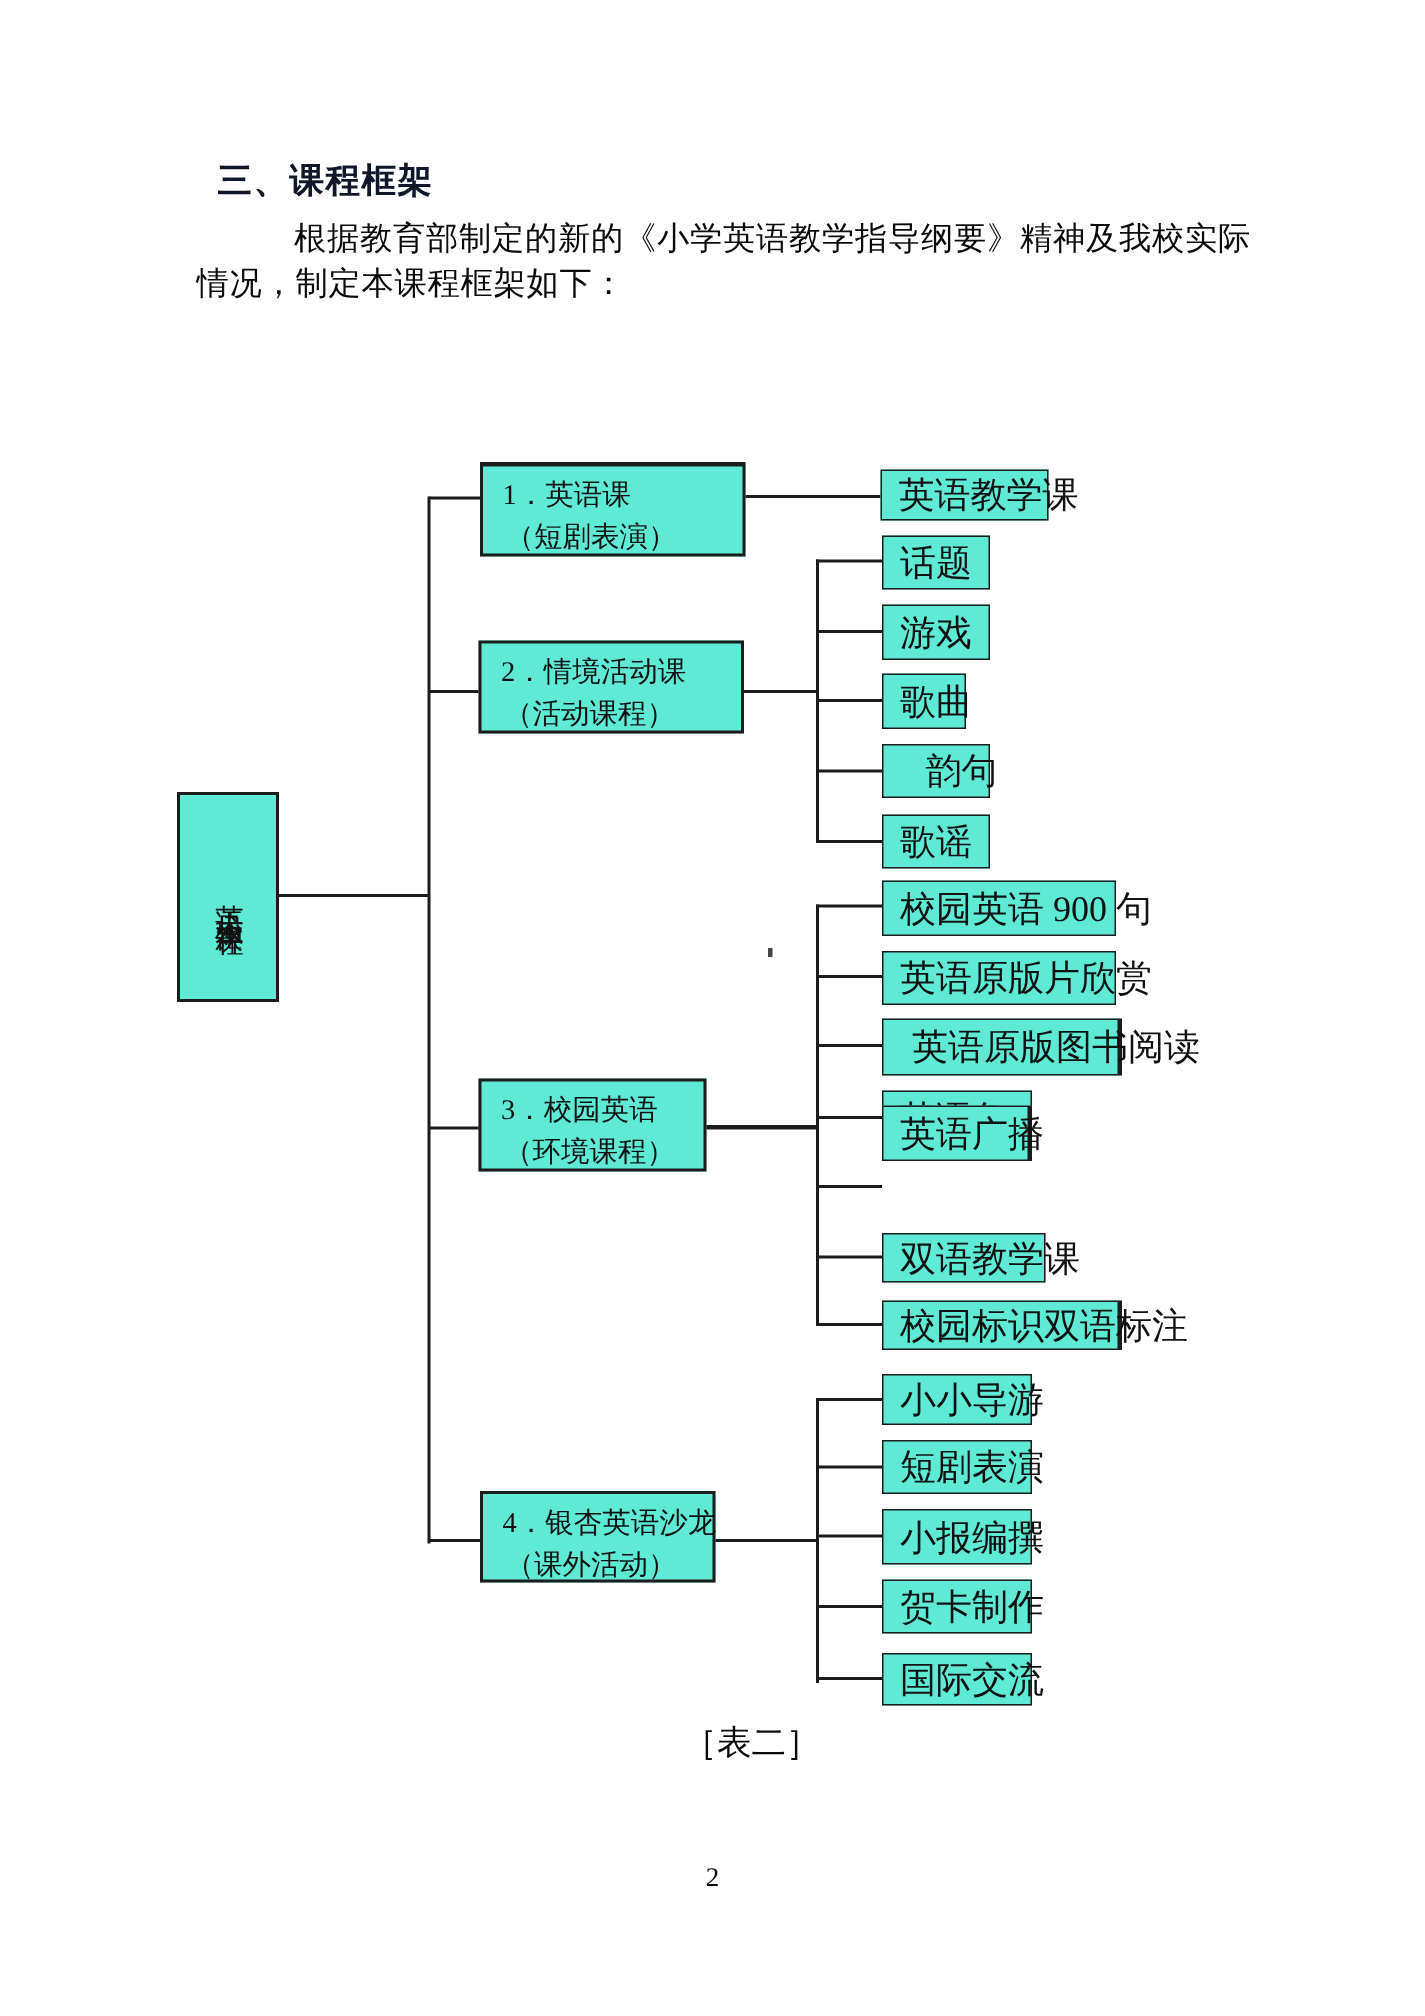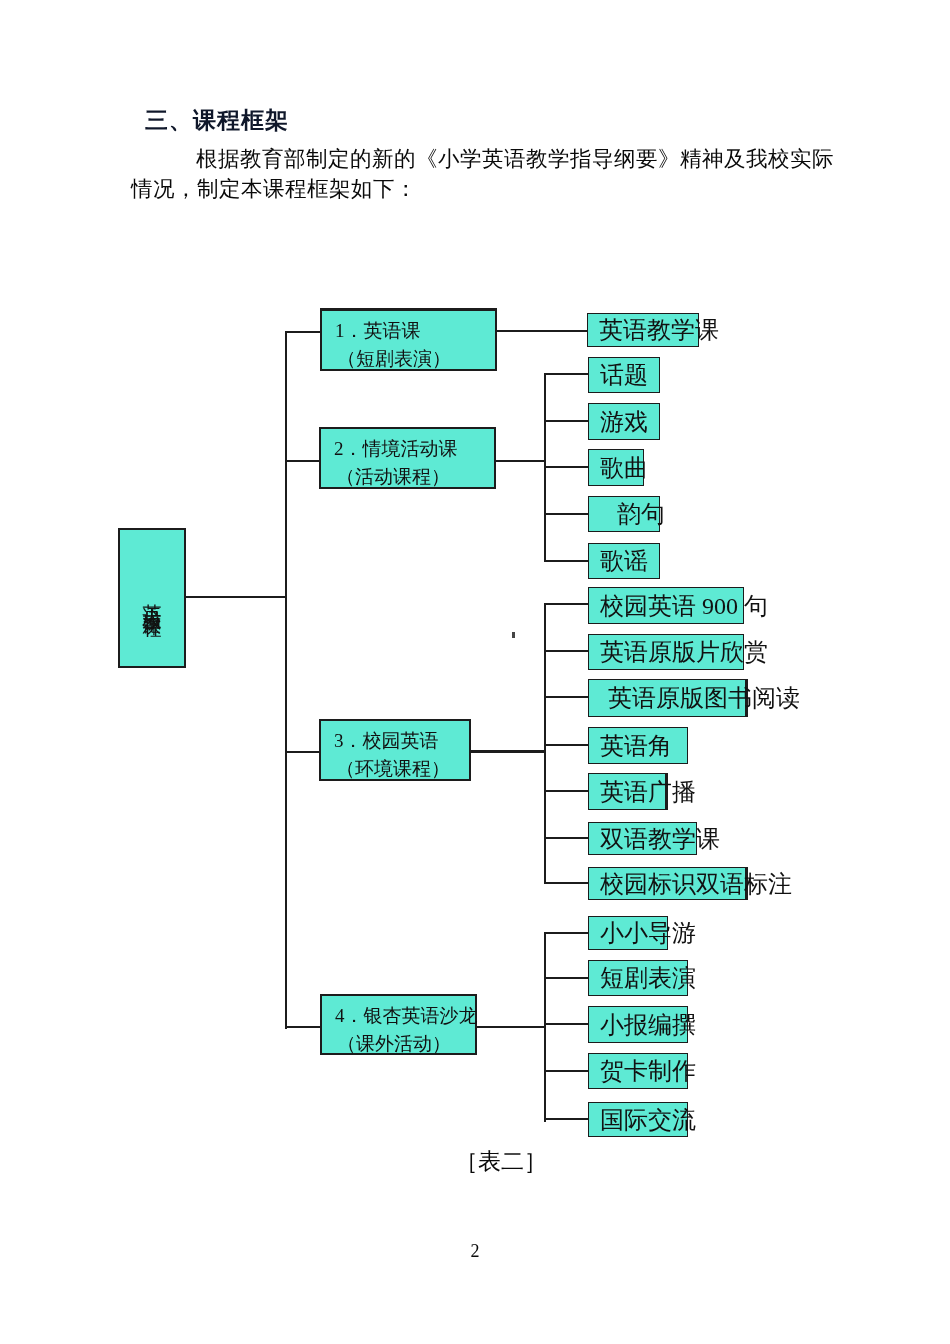--- a/index.html
+++ b/index.html
@@ -89,37 +89,37 @@
     <div class="hl" style="left:544px;top:650px;width:44px;"></div>
     <div class="hl" style="left:544px;top:696px;width:44px;"></div>
     <div class="hl" style="left:544px;top:744px;width:44px;"></div>
     <div class="hl" style="left:544px;top:790px;width:44px;"></div>
     <div class="hl" style="left:544px;top:837px;width:44px;"></div>
     <div class="hl" style="left:544px;top:882px;width:44px;"></div>
     <div class="box leafbox" style="left:588px;top:587px;width:156px;height:37px;">校园英语 900 句</div>
     <div class="box leafbox" style="left:588px;top:634px;width:156px;height:36px;">英语原版片欣赏</div>
     <div class="box leafbox thickR" style="left:588px;top:679px;width:160px;height:38px;padding-left:19px;">英语原版图书阅读</div>
     <div class="box leafbox" style="left:588px;top:727px;width:100px;height:37px;">英语角</div>
-    <div class="box leafbox thickR" style="left:588px;top:773px;width:80px;height:37px;">英语广播</div>
+    <div class="box leafbox thickR" style="left:588px;top:737px;width:100px;height:37px;">英语广播</div>
     <div class="box leafbox" style="left:588px;top:822px;width:109px;height:33px;">双语教学课</div>
     <div class="box leafbox thickR" style="left:588px;top:867px;width:160px;height:33px;">校园标识双语标注</div>
 
     <div class="hl" style="left:286px;top:1026px;width:34px;"></div>
     <div class="box branchbox" style="left:320px;top:994px;width:157px;height:61px;">
       <div class="l1">4．银杏英语沙龙</div>
       <div class="l2">（课外活动）</div>
     </div>
     <div class="hl" style="left:477px;top:1026px;width:69px;"></div>
     <div class="vl" style="left:544px;top:932px;height:190px;"></div>
     <div class="hl" style="left:544px;top:932px;width:44px;"></div>
     <div class="hl" style="left:544px;top:977px;width:44px;"></div>
     <div class="hl" style="left:544px;top:1023px;width:44px;"></div>
     <div class="hl" style="left:544px;top:1070px;width:44px;"></div>
     <div class="hl" style="left:544px;top:1118px;width:44px;"></div>
-    <div class="box leafbox" style="left:588px;top:916px;width:80px;height:34px;">小小导游</div>
+    <div class="box leafbox" style="left:588px;top:916px;width:100px;height:34px;">小小导游</div>
     <div class="box leafbox" style="left:588px;top:960px;width:100px;height:36px;">短剧表演</div>
     <div class="box leafbox" style="left:588px;top:1006px;width:100px;height:37px;">小报编撰</div>
     <div class="box leafbox" style="left:588px;top:1053px;width:100px;height:36px;">贺卡制作</div>
     <div class="box leafbox" style="left:588px;top:1102px;width:100px;height:35px;text-align:right;">国际交流</div>
   </div>
 
   <div class="caption">［表二］</div>
   <div class="pagenum">2</div>
 </div>
 

